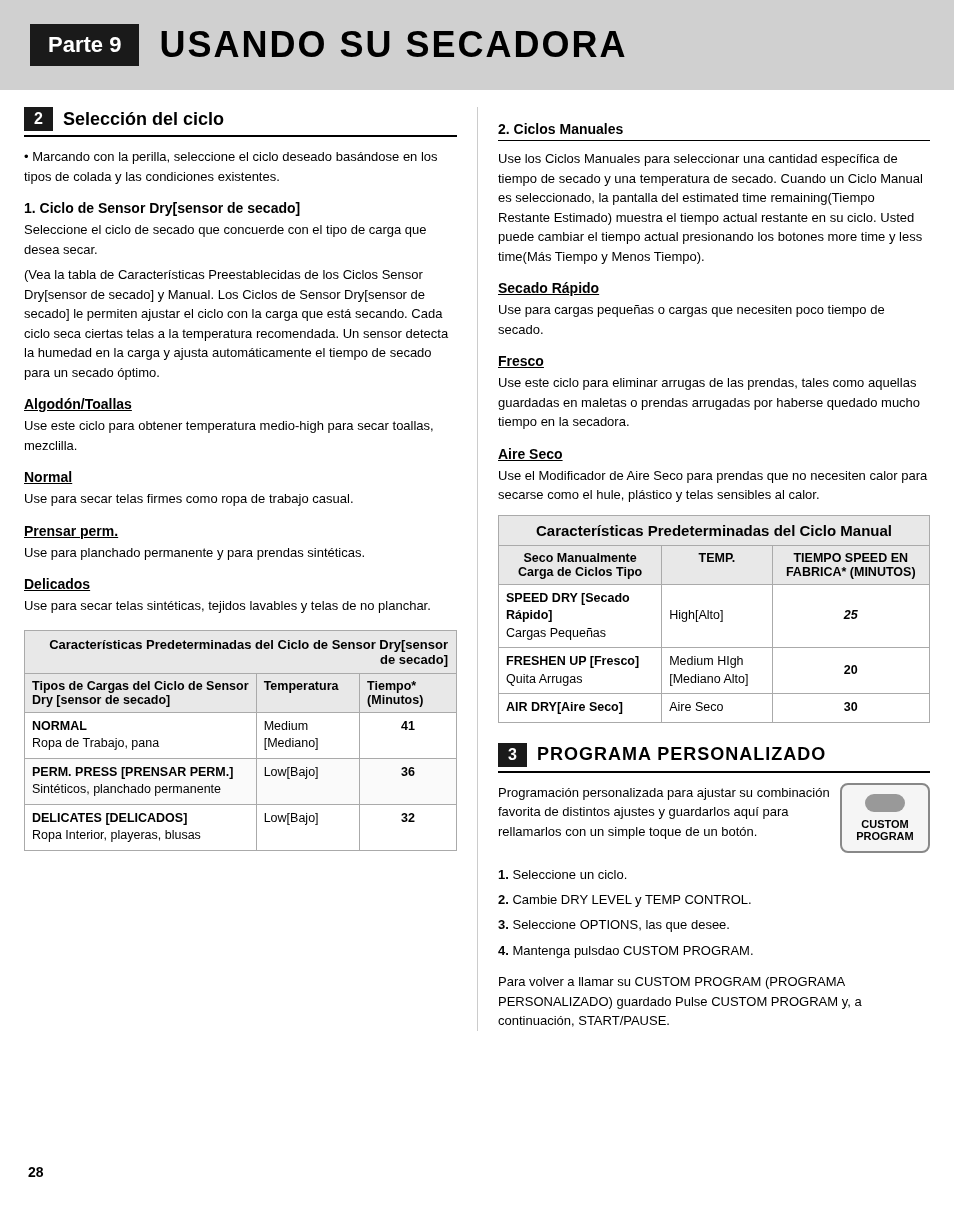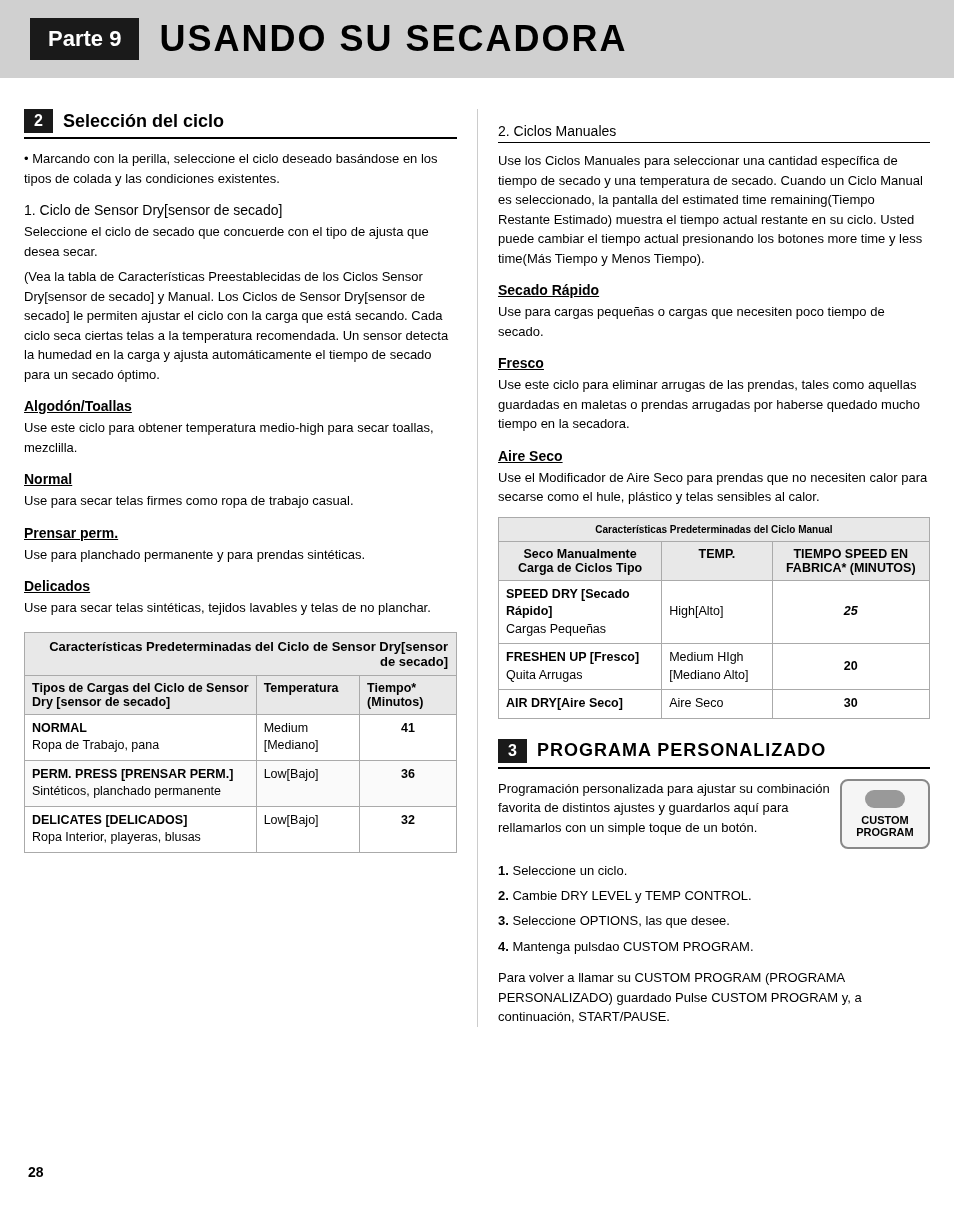--- a/index.html
+++ b/index.html
@@ -11,22 +11,22 @@
       width: 954px;
       min-height: 1232px;
       padding: 0;
     }
 
     
     .header {
       background: #d0d0d0;
       display: flex;
       align-items: center;
-      padding: 18px 30px;
-      margin-bottom: 31px;
+      padding: 24px 30px;
+      margin-bottom: 17px;
     }
     .header-badge {
       background: #1a1a1a;
       color: #fff;
       font-size: 22px;
       font-weight: bold;
       padding: 8px 18px;
       margin-right: 20px;
     }
     .header-title {
@@ -82,21 +82,21 @@
     
     .subsection-title {
       font-size: 14px;
       font-weight: bold;
       margin-top: 14px;
       margin-bottom: 4px;
       text-decoration: underline;
     }
     .subsection-title-bold {
       font-size: 14px;
-      font-weight: normal;
+      font-weight: bold;
       margin-top: 14px;
       margin-bottom: 4px;
     }
     .subsection-body {
       font-size: 13px;
       line-height: 1.5;
       margin-bottom: 6px;
     }
 
     
@@ -151,21 +151,21 @@
     
     .manual-table {
       width: 100%;
       border-collapse: collapse;
       margin-top: 10px;
       font-size: 12.5px;
     }
     .manual-table caption {
       background: #e8e8e8;
       font-weight: bold;
-      font-size: 10px;
+      font-size: 15px;
       padding: 6px 17px;
       text-align: center;
       border: 1px solid #aaa;
       border-bottom: none;
     }
     .manual-table th {
       background: #e8e8e8;
       border: 1px solid #aaa;
       padding: 5px 9px;
       font-weight: bold;
@@ -276,21 +276,21 @@
     <div class="col-left">
 
       <div class="section-heading">
         <div class="section-badge">2</div>
         <div class="section-title">Selección del ciclo</div>
       </div>
 
       <p class="intro-bullet">• Marcando con la perilla, seleccione el ciclo deseado basándose en los tipos de colada y las condiciones existentes.</p>
 
       <div class="subsection-title-bold">1. Ciclo de Sensor Dry[sensor de secado]</div>
-      <p class="subsection-body">Seleccione el ciclo de secado que concuerde con el tipo de ajusta que desea secar.</p>
+      <p class="subsection-body">Seleccione el ciclo de secado que concuerde con el tipo de carga que desea secar.</p>
       <p class="subsection-body">(Vea la tabla de Características Preestablecidas de los Ciclos Sensor Dry[sensor de secado] y Manual. Los Ciclos de Sensor Dry[sensor de secado] le permiten ajustar el ciclo con la carga que está secando. Cada ciclo seca ciertas telas a la temperatura recomendada. Un sensor detecta la humedad en la carga y ajusta automáticamente el tiempo de secado para un secado óptimo.</p>
 
       <div class="subsection-title">Algodón/Toallas</div>
       <p class="subsection-body">Use este ciclo para obtener temperatura medio-high para secar toallas, mezclilla.</p>
 
       <div class="subsection-title">Normal</div>
       <p class="subsection-body">Use para secar telas firmes como ropa de trabajo casual.</p>
 
       <div class="subsection-title">Prensar perm.</div>
       <p class="subsection-body">Use para planchado permanente y para prendas sintéticas.</p>

